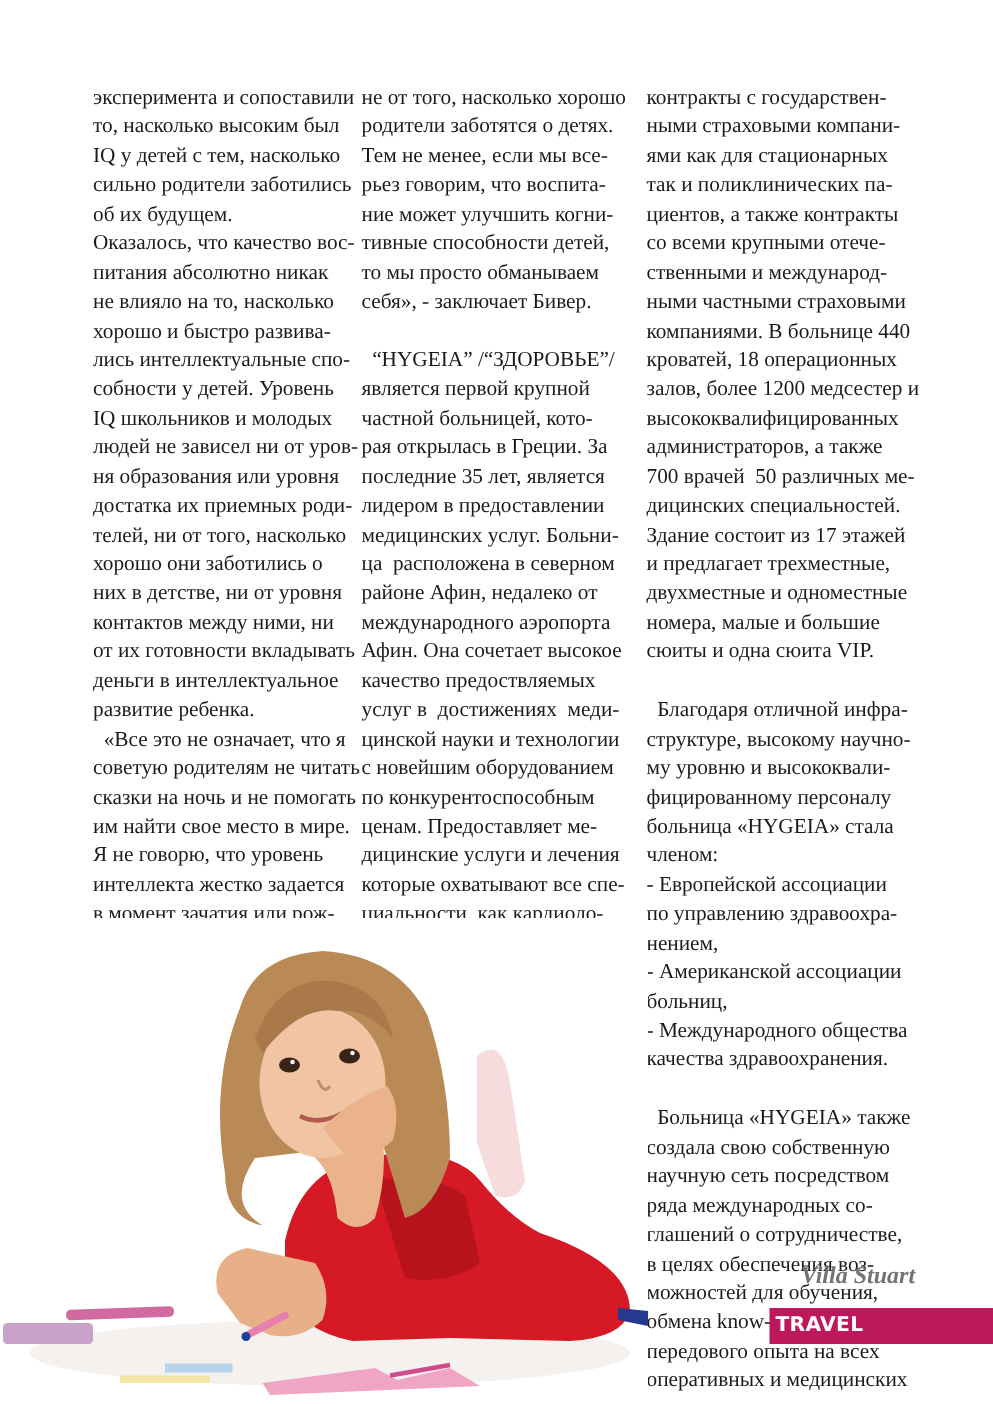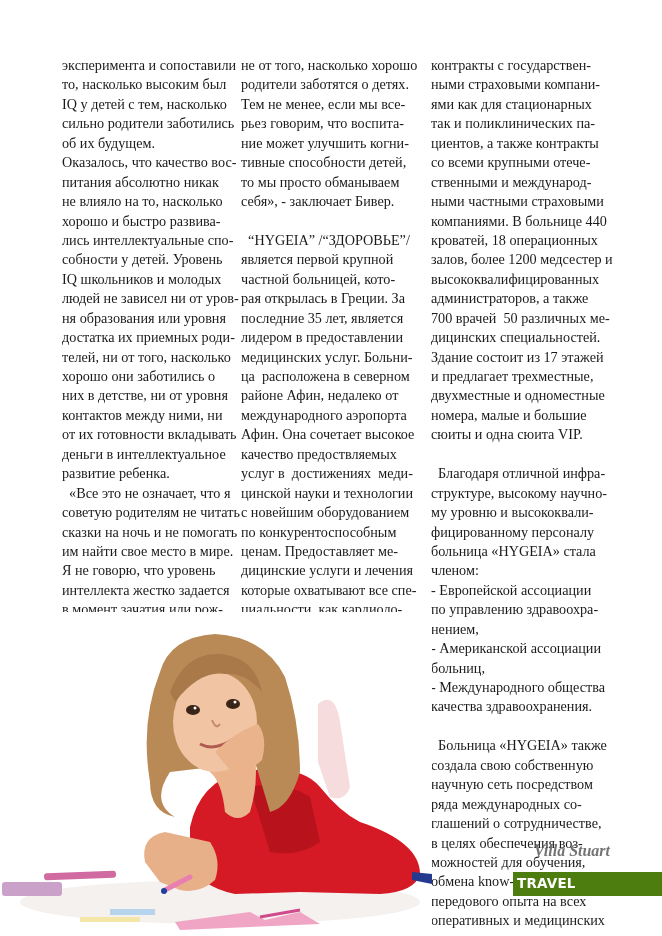--- a/index.html
+++ b/index.html
@@ -93,18 +93,18 @@
       <rect x="110" y="297" width="45" height="6" fill="#b6d4ec"></rect>
       <rect x="80" y="305" width="60" height="5" fill="#f3e6a6"></rect>
       <path d="M175 310 L250 300 L265 308 L300 300 L320 312 L180 318 Z" fill="#f0a5c4"></path>
       <path d="M260 305 L300 298" stroke="#d14a8a" stroke-width="3"></path>
       <path d="M412 260 L432 262 L432 272 L412 268 Z" fill="#253a8f"></path>
     </svg>
   </div>
 
   <div class="signature">Villa Stuart</div>
 
-  <div class="footer-bar" style="background: #4d7c0f;">
+  <div class="footer-bar" style="background: #be185d;">
     <span class="footer-section">TRAVEL</span>
     <span class="footer-page">19</span>
   </div>
 
 </div>
 
 </body></html>

